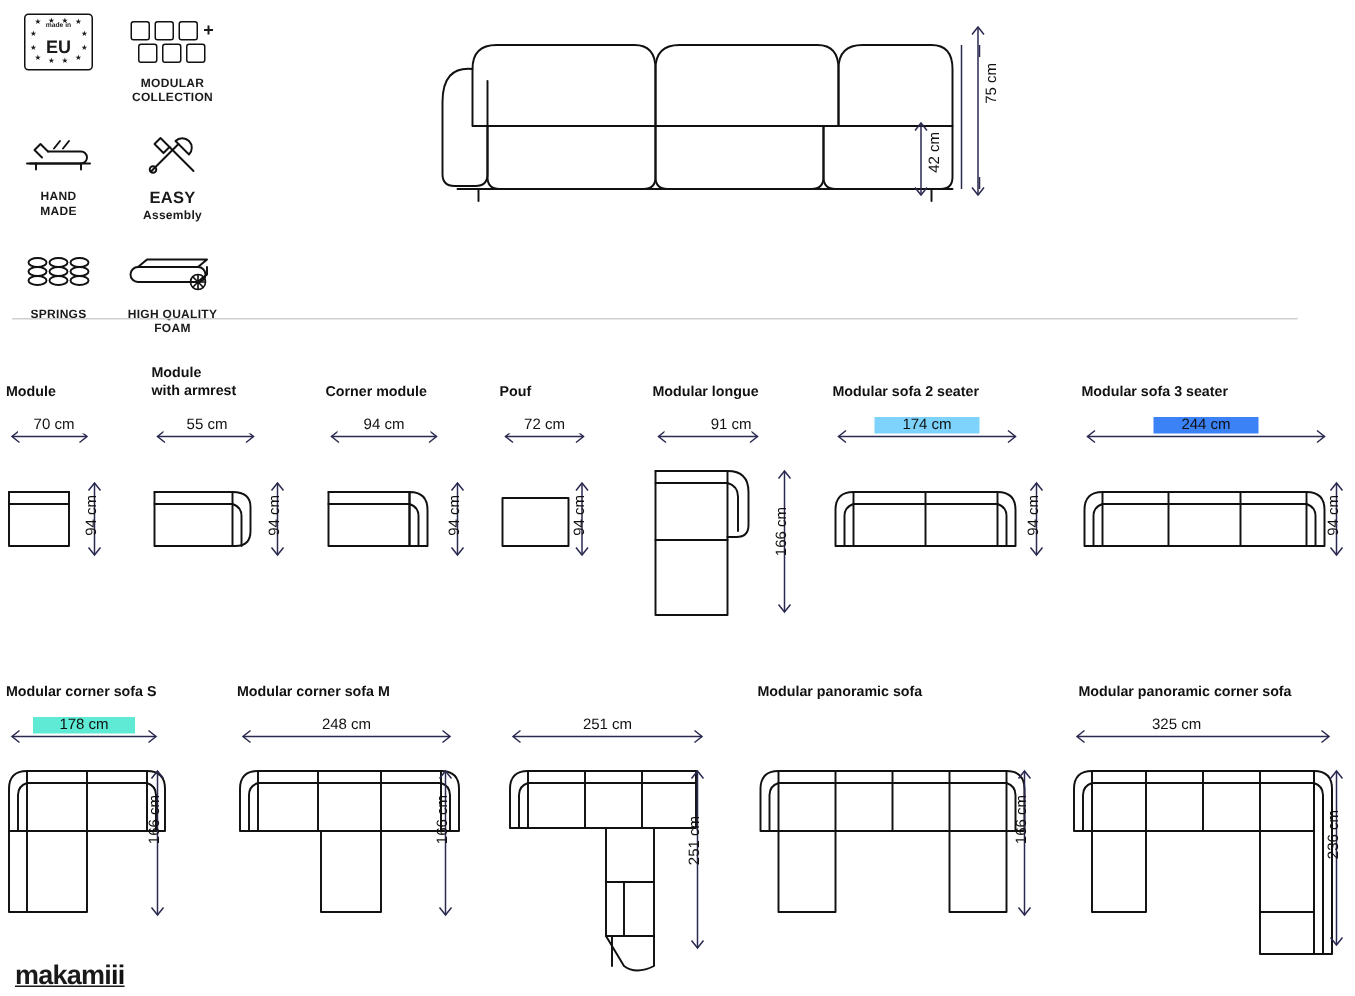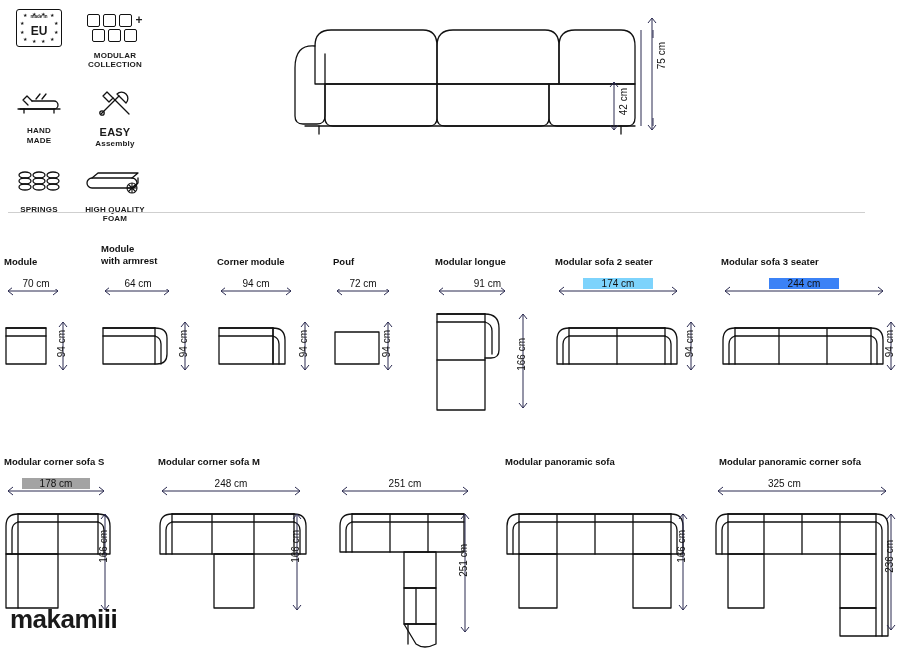--- a/index.html
+++ b/index.html
@@ -49,21 +49,21 @@
   .item{position:absolute;}
   .item .name{font-size:9.5px;font-weight:bold;line-height:1.25;color:#111;}
   .dimtxt{font-size:10px;color:#111;}
 
   svg{display:block;overflow:visible;}
   .s{fill:none;stroke:#111;stroke-width:1.3;stroke-linejoin:round;stroke-linecap:round;}
   .thin{fill:none;stroke:#111;stroke-width:1.1;}
   .arrw{stroke:#2a2a50;stroke-width:1;fill:none;}
 
   
-  .logo{position:absolute;left:10px;top:604px;font-size:26px;font-weight:bold;letter-spacing:-.5px;}
+  .logo{position:absolute;left:10px;top:640px;font-size:18px;font-weight:bold;letter-spacing:-.5px;text-decoration:underline;}
   .logo .dots{color:#111;}
 </style>
 </head>
 <body>
 
 <div class="page">
 
   <div class="badges">
 
     <div class="badge-row">
@@ -263,21 +263,21 @@
     <div class="name"><span>Module</span><br><span>with armrest</span></div>
   </div>
   <div class="item" style="left:101px;top:282px;">
     <svg width="72" height="14">
         <g class="arrw">
           <path d="M4 9 h64"></path>
           <path d="M9 5 l-5 4 l5 4"></path>
           <path d="M63 5 l5 4 l-5 4"></path>
         </g>
       </svg>
-    <div class="dimtxt" style="position:absolute;left:8px;top:-4px;width:58px;text-align:center;background:#fff;">64 cm</div>
+    <div class="dimtxt" style="position:absolute;left:8px;top:-4px;width:58px;text-align:center;background:#fff;">55 cm</div>
   </div>
   <div class="item" style="left:101px;top:318px;">
     <svg width="72" height="56">
       <path class="s" d="M2 10 h52 v36 h-52 z"></path>
       <path class="s" d="M2 10 h52 M2 18 h52"></path>
       <path class="s" d="M54 10 q12 0 12 10 v16 q0 10 -10 10 h-2"></path>
       <path class="s" d="M54 18 q6 2 6 8 v20"></path>
     </svg>
   </div>
   <div class="item" style="left:178px;top:318px;">
@@ -456,21 +456,21 @@
     <div class="name">Modular corner sofa S</div>
   </div>
   <div class="item" style="left:4px;top:482px;">
     <svg width="104" height="14">
         <g class="arrw">
           <path d="M4 9 h96"></path>
           <path d="M9 5 l-5 4 l5 4"></path>
           <path d="M95 5 l5 4 l-5 4"></path>
         </g>
       </svg>
-    <div class="dimtxt" style="position:absolute;left:18px;top:-4px;width:68px;text-align:center;background:#a3a3a3;">178 cm</div>
+    <div class="dimtxt" style="position:absolute;left:18px;top:-4px;width:68px;text-align:center;background:#5eead4;">178 cm</div>
   </div>
   <div class="item" style="left:4px;top:510px;">
     <svg width="110" height="104">
       <path class="s" d="M14 4 h80 v40 h-80 z"></path>
       <path class="s" d="M14 4 h80 M14 12 h80 M54 4 v40"></path>
       <path class="s" d="M14 4 q-12 0 -12 12 v28 h12"></path>
       <path class="s" d="M14 12 q-6 2 -6 8 v24"></path>
       <path class="s" d="M94 4 q12 0 12 12 v28 h-12"></path>
       <path class="s" d="M94 12 q6 2 6 8 v24"></path>
       <path class="s" d="M14 44 h40 v54 h-40 z"></path>

